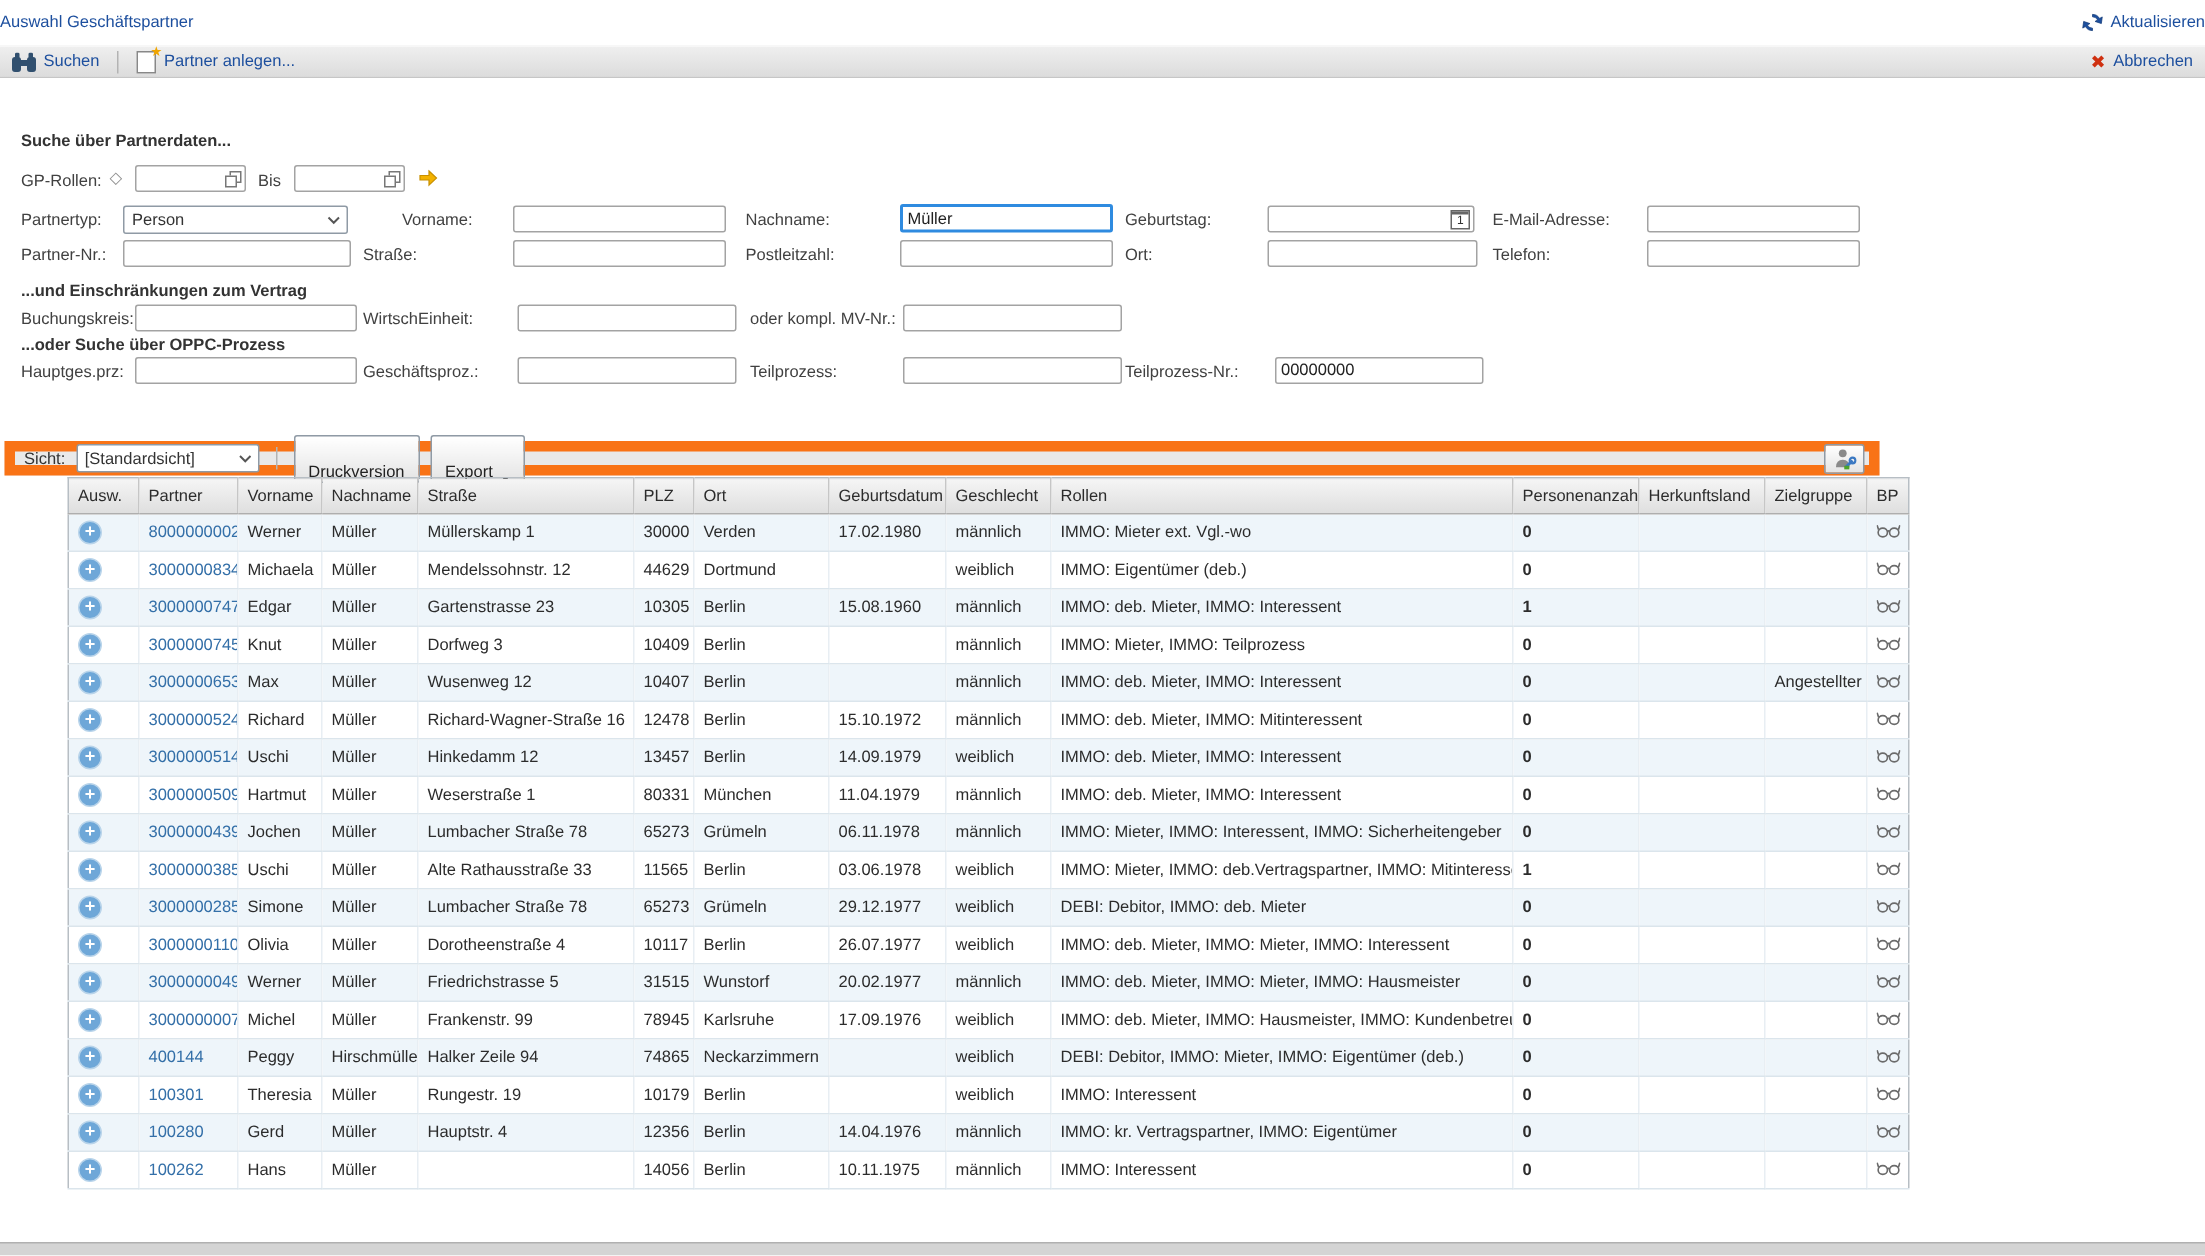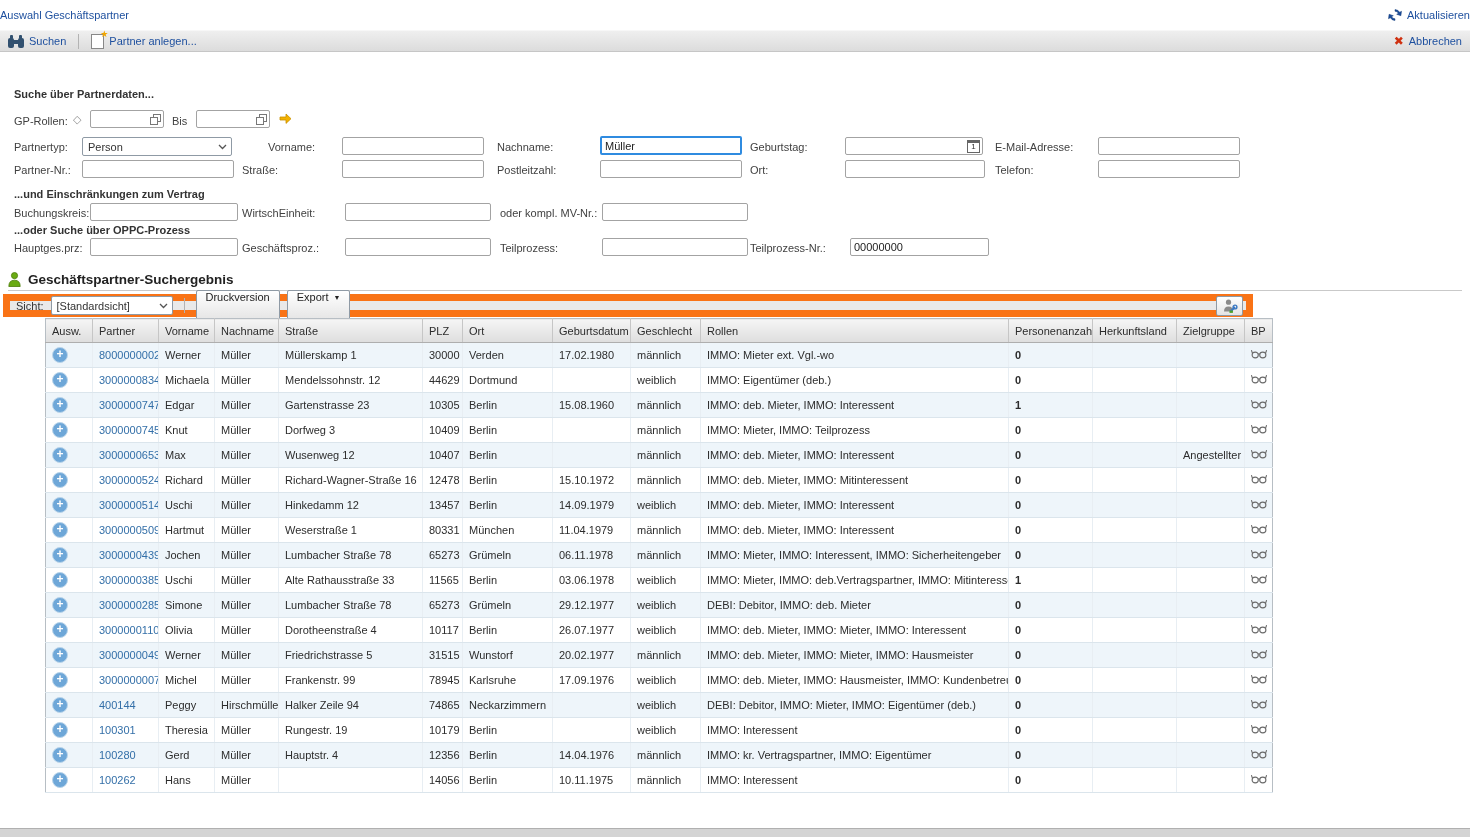--- a/index.html
+++ b/index.html
@@ -41,21 +41,21 @@
   .multi-icon{position:relative;width:11px;height:11px;display:inline-block;}
   .multi-icon::before{content:"";position:absolute;left:3px;top:0;width:6px;height:6px;border:1px solid #777;background:#fff;}
   .multi-icon::after{content:"";position:absolute;left:0;top:3px;width:6px;height:6px;border:1px solid #777;background:#fff;}
   .diamond{position:absolute;color:#909090;font-size:11px;line-height:14px;}
 
   
   .resbar{position:absolute;top:294px;left:3px;width:1250px;height:23px;background:#e9e9e9;
           border:7px solid #f97316;box-sizing:border-box;display:flex;align-items:center;
           padding:0 3px 0 6px;gap:7px;}
   .btn{height:32px;border:1px solid #8f9aa5;border-radius:2px;background:linear-gradient(#ffffff,#e4e4e4);
-       display:inline-flex;align-items:flex-start;padding:0 9px;color:#222;cursor:pointer;box-sizing:border-box;}
+       display:inline-flex;align-items:flex-end;padding:0 9px;color:#222;cursor:pointer;box-sizing:border-box;}
   .ddtri{font-size:7px;margin-left:5px;position:relative;top:3px;color:#222;}
   .spacer{flex:1;}
   .iconbtn{width:27px;height:20px;border:1px solid #8f9aa5;border-radius:2px;
            background:linear-gradient(#ffffff,#e4e4e4);display:inline-flex;align-items:center;
            justify-content:center;cursor:pointer;box-sizing:border-box;}
 
   
   .tablewrap{position:absolute;top:318px;left:25px;width:1227px;padding-left:20px;}
   table.res{border-collapse:collapse;table-layout:fixed;width:1227px;border:1px solid #b7bec4;}
   table.res th{height:23px;background:linear-gradient(#f5f5f5,#dedede);border-right:1px solid #c6c6c6;
@@ -188,27 +188,20 @@
   <div class="subhead" style="left:14px;top:224px;">...oder Suche über OPPC-Prozess</div>
   <span class="lbl" style="left:14px;top:240px;">Hauptges.prz:</span>
   <input class="inp" style="left: 90px; top: 238px; width: 140px;">
   <span class="lbl" style="left:242px;top:240px;">Geschäftsproz.:</span>
   <input class="inp" style="left: 345px; top: 238px; width: 138px;">
   <span class="lbl" style="left:500px;top:240px;">Teilprozess:</span>
   <input class="inp" style="left: 602px; top: 238px; width: 138px;">
   <span class="lbl" style="left:750px;top:240px;">Teilprozess-Nr.:</span>
   <input class="inp" style="left: 850px; top: 238px; width: 131px;" value="00000000">
 
-  <div class="tray tray2">
-    <svg width="13" height="15" viewBox="0 0 13 15">
-      <circle cx="6.5" cy="3.6" r="3.1" fill="#6aab13" stroke="#4c7c0a" stroke-width="0.8"></circle>
-      <path d="M0.8 14.5 q0-6.3 5.7-6.3 q5.7 0 5.7 6.3z" fill="#6aab13" stroke="#4c7c0a" stroke-width="0.8"></path>
-    </svg>
-    <span class="traytitle">Geschäftspartner-Suchergebnis</span>
-  </div>
 
   <div class="resbar">
     <span>Sicht:</span>
     <div class="fakeselect" style="position:static;width:122px;">
       <span>[Standardsicht]</span>
       <svg width="9" height="6" viewBox="0 0 9 6">
           <path d="M1 1 L4.5 4.5 L8 1" stroke="#555" fill="none" stroke-width="1.3"></path>
         </svg>
     </div>
     <span class="vsep"></span>

